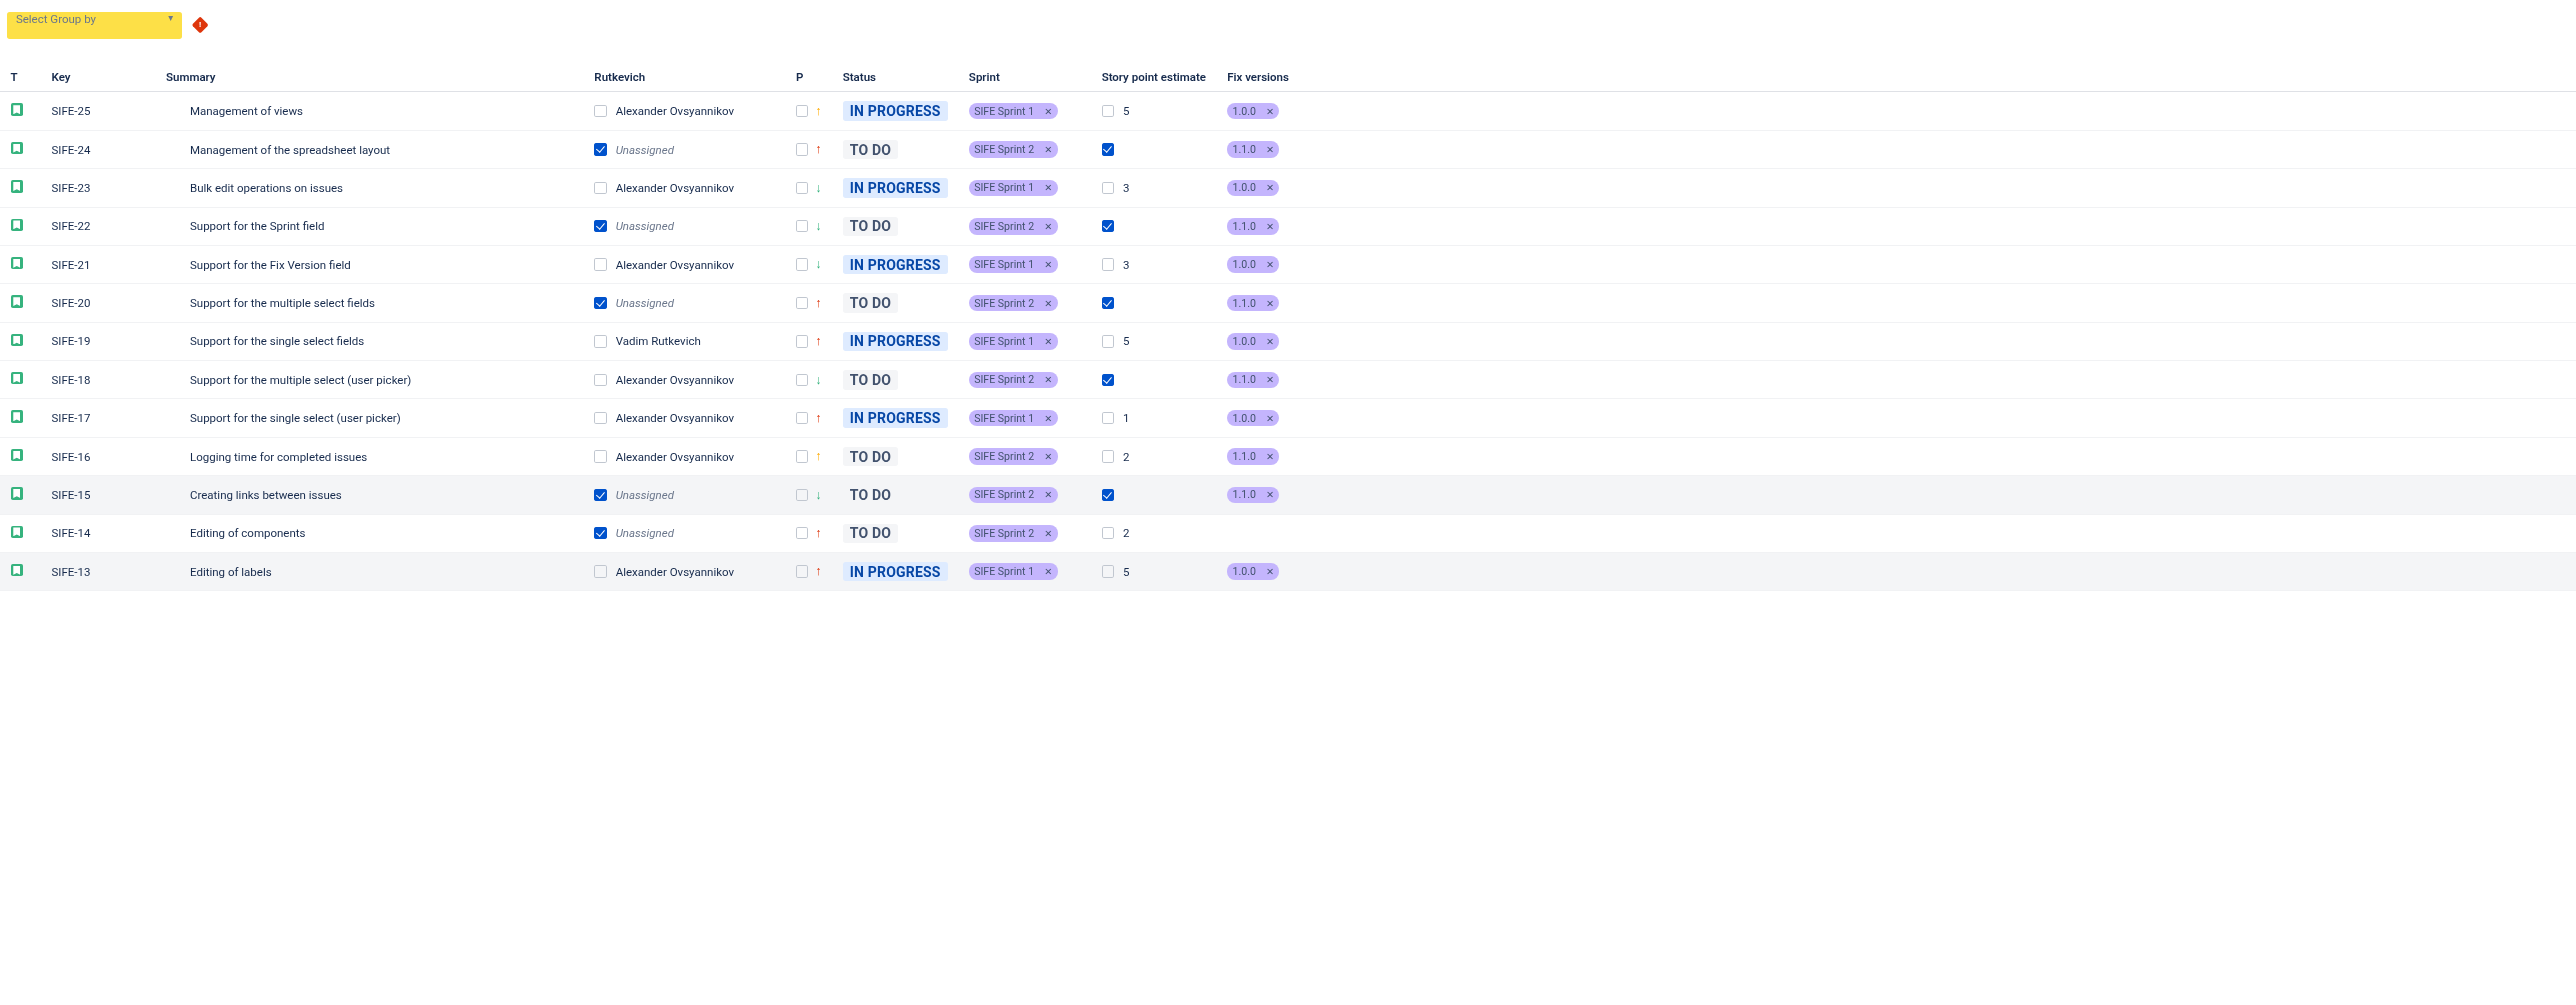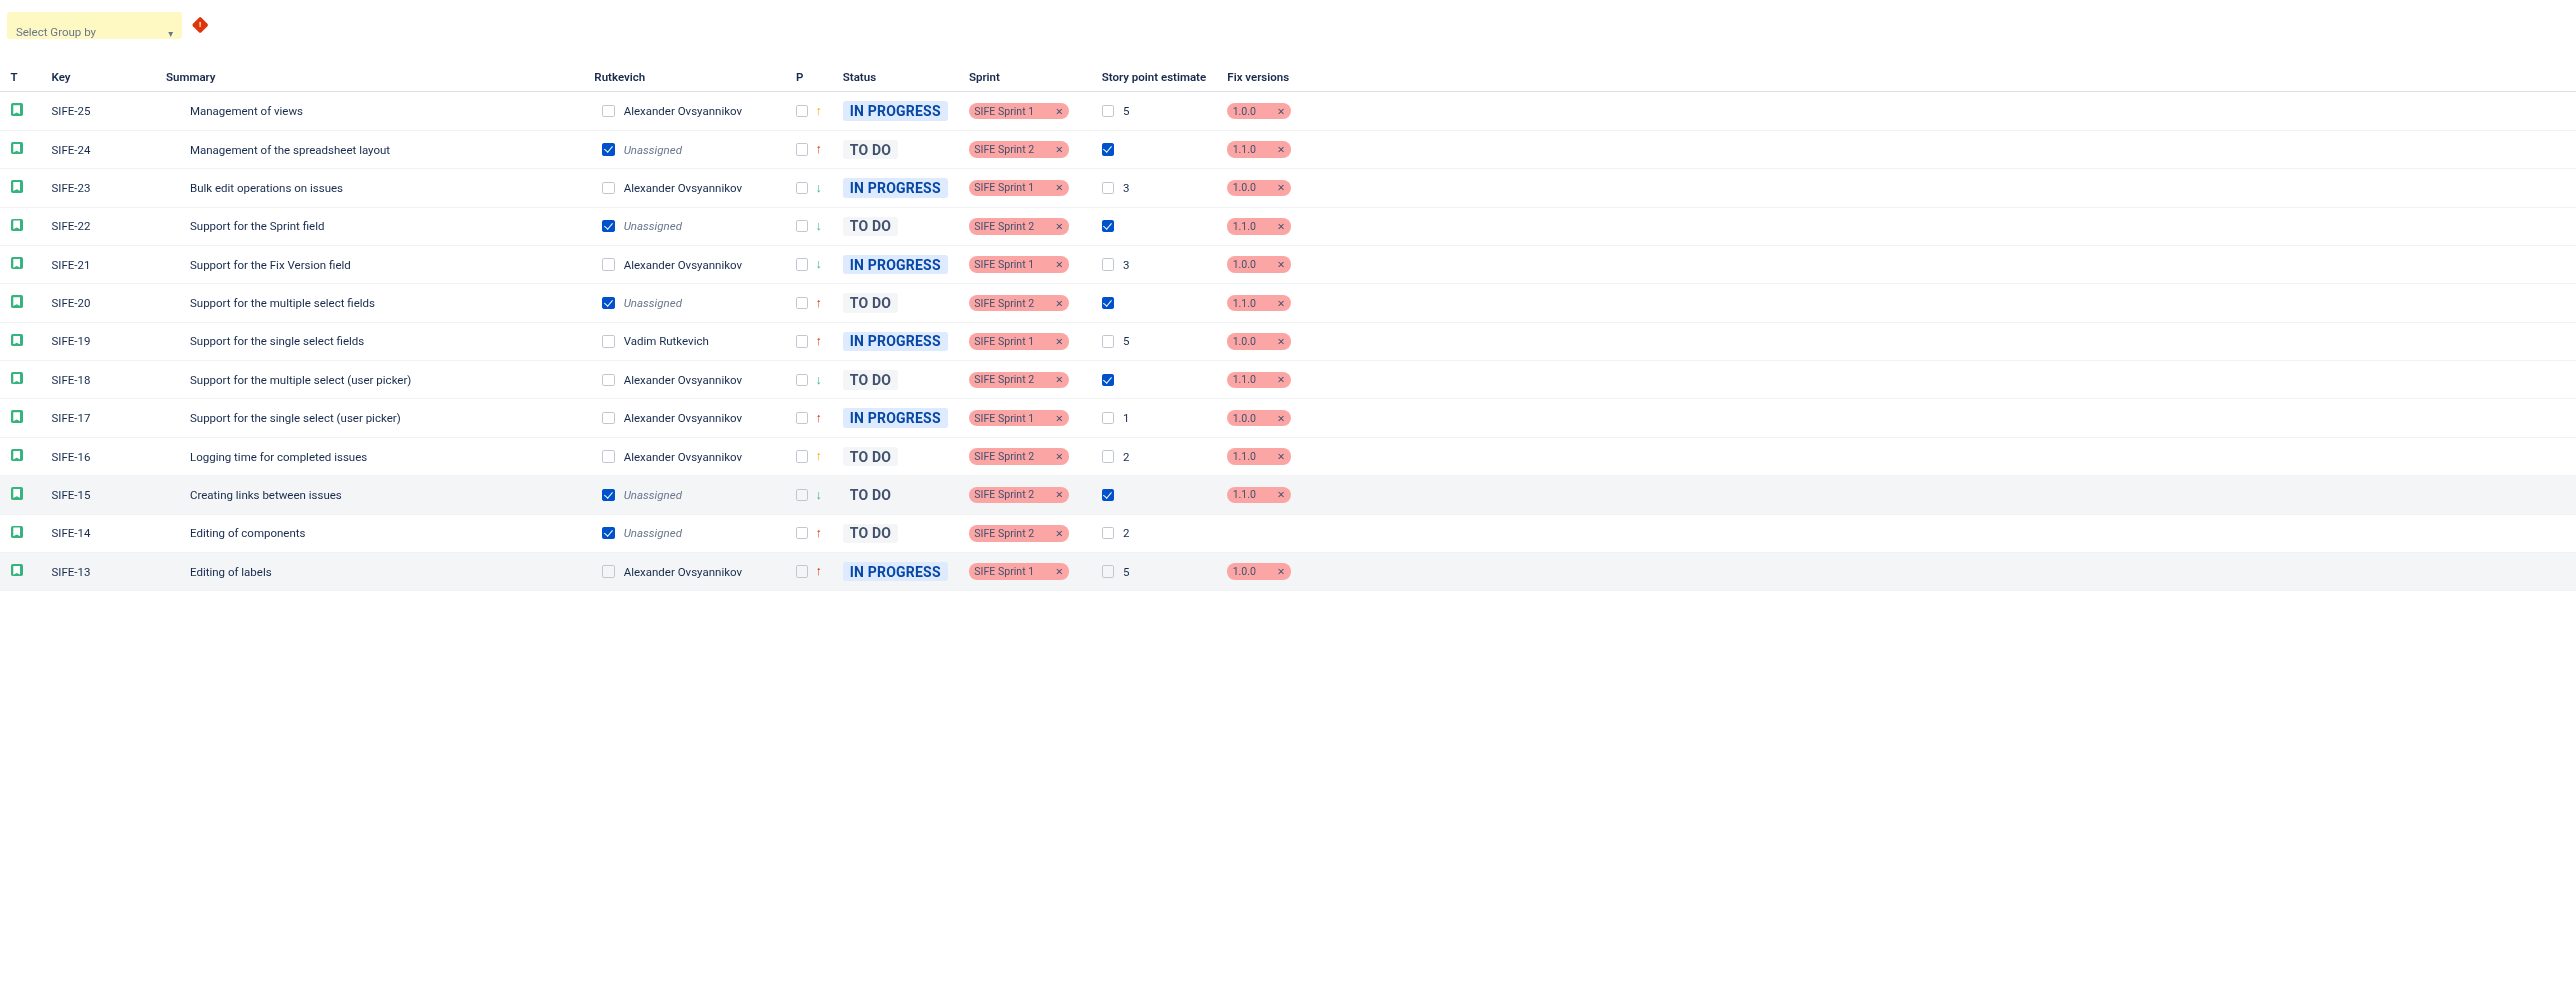--- a/index.html
+++ b/index.html
@@ -7,23 +7,23 @@
     font-family: -apple-system, BlinkMacSystemFont, "Segoe UI", Roboto, sans-serif;
     font-size: 11.5px;
     color: #172b4d;
     background: #fff;
     width: 2576px;
   }
   .topbar { padding: 12.4px 7px 3.5px 7px; }
   .group-label { font-size: 10.6px; color: #6b778c; margin: 0 0 5.3px 3.5px; }
   .group-row { display: flex; align-items: center; gap: 12.4px; }
   .group-select {
-    display: flex; align-items: flex-end; justify-content: space-between;
+    display: flex; align-items: flex-start; justify-content: space-between;
     width: 175px; height: 26.6px; padding: 0 8.9px;
-    background: #fef9c3; border-radius: 2.7px; color: #6b778c;
+    background: #fde047; border-radius: 2.7px; color: #6b778c;
     font-size: 11.5px; cursor: pointer;
   }
   .warn-icon {
     width: 12.4px; height: 12.4px;
     background: #de350b;
     transform: rotate(45deg);
     border-radius: 1.8px;
     position: relative;
   }
   .warn-icon::after {
@@ -55,21 +55,21 @@
   .story-icon {
     width: 12.4px; height: 12.4px; border-radius: 1.8px;
     background: #36b37e; position: relative; display: inline-block;
   }
   .story-icon::after {
     content: ""; position: absolute; left: 2.7px; top: 1.8px;
     width: 7px; height: 8.9px; background: #fff;
     clip-path: polygon(0 0,100% 0,100% 100%,50% 80%,0 100%);
   }
 
-  .assignee { display: flex; align-items: center; gap: 8.9px; margin-left: 8px; }
+  .assignee { display: flex; align-items: center; gap: 8.9px; }
   .chk { width: 12.4px; height: 12.4px; border: 0.9px solid #c1c7d0; border-radius: 1.8px; display: inline-block; position: relative; flex-shrink: 0; }
   .chk.on { background: #0052cc; border-color: #0052cc; }
   .chk.on::after {
     content: ""; position: absolute; left: 2.7px; top: 0px;
     width: 3.5px; height: 7px; border: solid #fff; border-width: 0 1.8px 1.8px 0;
     transform: rotate(40deg);
   }
   .unassigned { font-style: italic; color: #6b778c; }
 
   .pcell { display: flex; align-items: center; gap: 7px; }
@@ -80,22 +80,22 @@
   .prio-lowest  { color: #36b37e; }
 
   .status-lozenge {
     display: inline-block; padding: 1.8px 7px; border-radius: 2.7px;
     font-size: 14px; font-weight: 700; letter-spacing: 0.2px;
   }
   .st-todo       { background: #f4f5f7; color: #42526e; }
   .st-inprogress { background: #deebff; color: #0747a6; }
 
   .tag {
-    display: inline-flex; align-items: center; gap: 21px;
-    background: #fca5a5; color: #42526e;
+    display: inline-flex; align-items: center; gap: 10px;
+    background: #c4b5fd; color: #42526e;
     padding: 1.8px 5.3px; border-radius: 8px; font-size: 10.6px;
   }
   .tag .x { color: #42526e; cursor: pointer; font-size: 9.7px; }
 
   .spe { display: flex; align-items: center; gap: 8.9px; }
 
   .linktext { color: #172b4d; margin-left: 24px; }
   .key { color: #172b4d; margin-top: 23px; }
 </style>
 </head>

